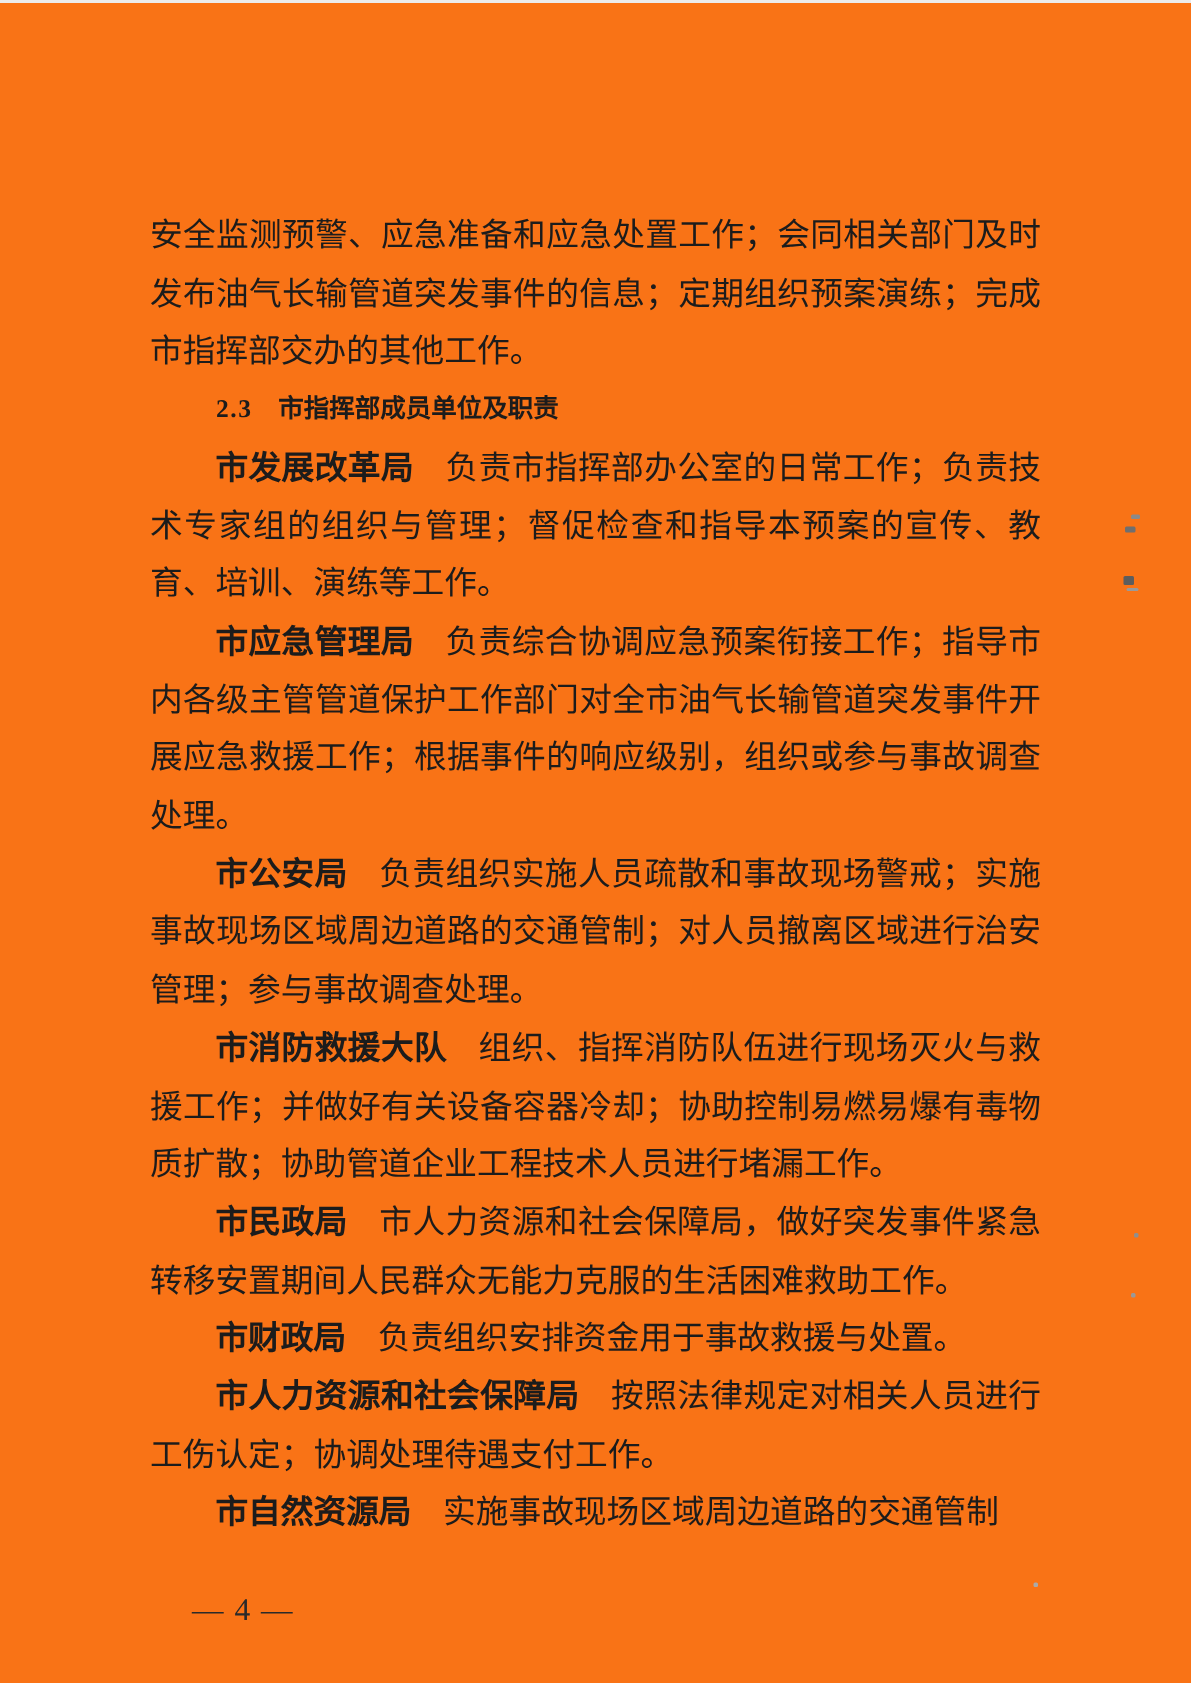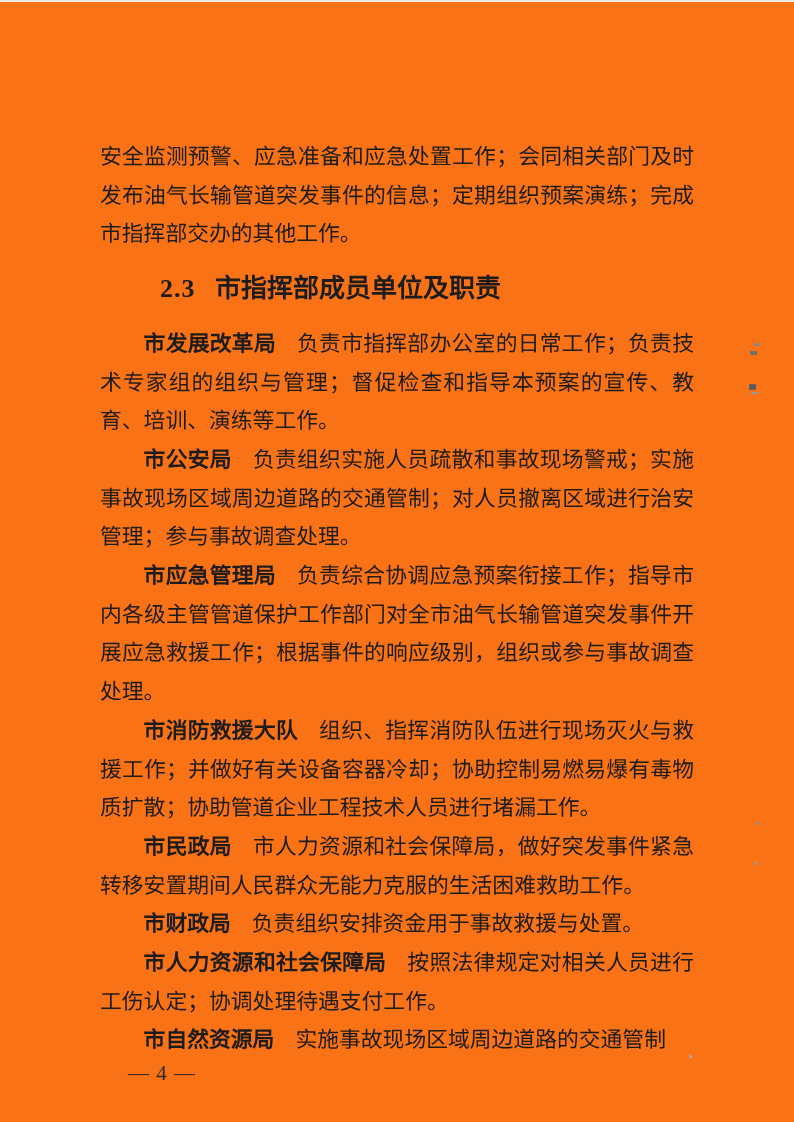--- a/index.html
+++ b/index.html
@@ -38,23 +38,23 @@
   }
   .indent {
     text-indent: 43.6px;
   }
   .lead {
     font-weight: bold;
     margin-right: 21px;
     font-family: Liberation Serif, serif;
   }
   .heading {
-    margin: 16px;
+    margin: 0;
     padding-left: 44px;
-    font-size: 26px;
+    font-size: 17px;
     font-weight: bold;
     line-height: 38.7px;
     text-align: left;
   }
   .heading .hnum {
     margin-right: 13px;
     letter-spacing: 1px;
   }
   .footer {
     position: absolute;
@@ -93,25 +93,25 @@
     <h2 class="heading">
       <span class="hnum">2.3</span>
       <span>市指挥部成员单位及职责</span>
     </h2>
 
     <p class="para indent">
       <span class="lead">市发展改革局</span><span>负责市指挥部办公室的日常工作；负责技术专家组的组织与管理；督促检查和指导本预案的宣传、教育、培训、演练等工作。</span>
     </p>
 
     <p class="para indent">
-      <span class="lead">市公安局</span><span>负责组织实施人员疏散和事故现场警戒；实施事故现场区域周边道路的交通管制；对人员撤离区域进行治安管理；参与事故调查处理。</span>
+      <span class="lead">市应急管理局</span><span>负责综合协调应急预案衔接工作；指导市内各级主管管道保护工作部门对全市油气长输管道突发事件开展应急救援工作；根据事件的响应级别，组织或参与事故调查处理。</span>
     </p>
 
     <p class="para indent">
-      <span class="lead">市应急管理局</span><span>负责综合协调应急预案衔接工作；指导市内各级主管管道保护工作部门对全市油气长输管道突发事件开展应急救援工作；根据事件的响应级别，组织或参与事故调查处理。</span>
+      <span class="lead">市公安局</span><span>负责组织实施人员疏散和事故现场警戒；实施事故现场区域周边道路的交通管制；对人员撤离区域进行治安管理；参与事故调查处理。</span>
     </p>
 
     <p class="para indent">
       <span class="lead">市消防救援大队</span><span>组织、指挥消防队伍进行现场灭火与救援工作；并做好有关设备容器冷却；协助控制易燃易爆有毒物质扩散；协助管道企业工程技术人员进行堵漏工作。</span>
     </p>
 
     <p class="para indent">
       <span class="lead">市民政局</span><span>市人力资源和社会保障局，做好突发事件紧急转移安置期间人民群众无能力克服的生活困难救助工作。</span>
     </p>
 

